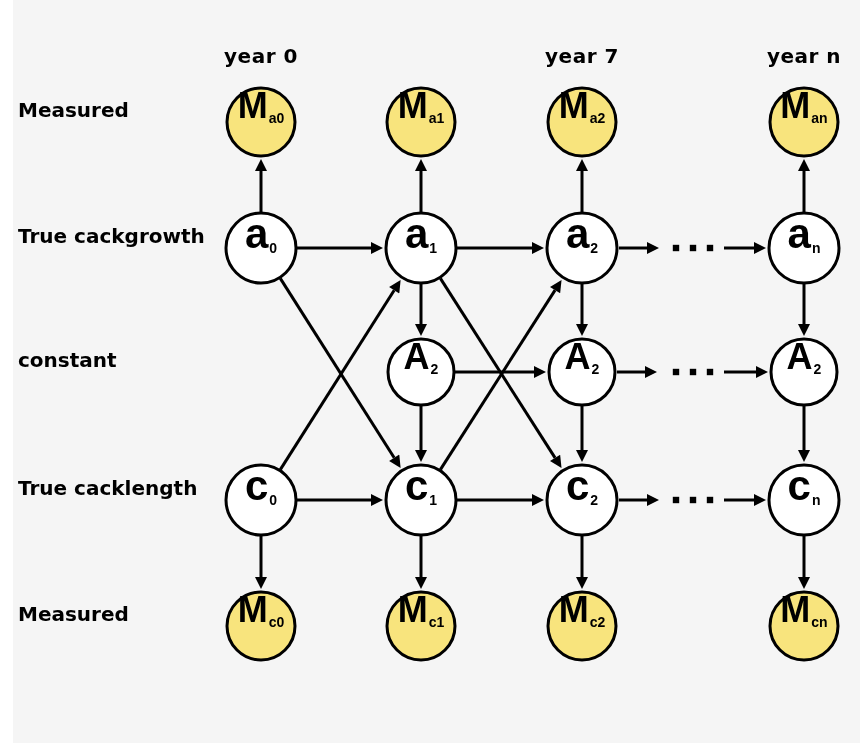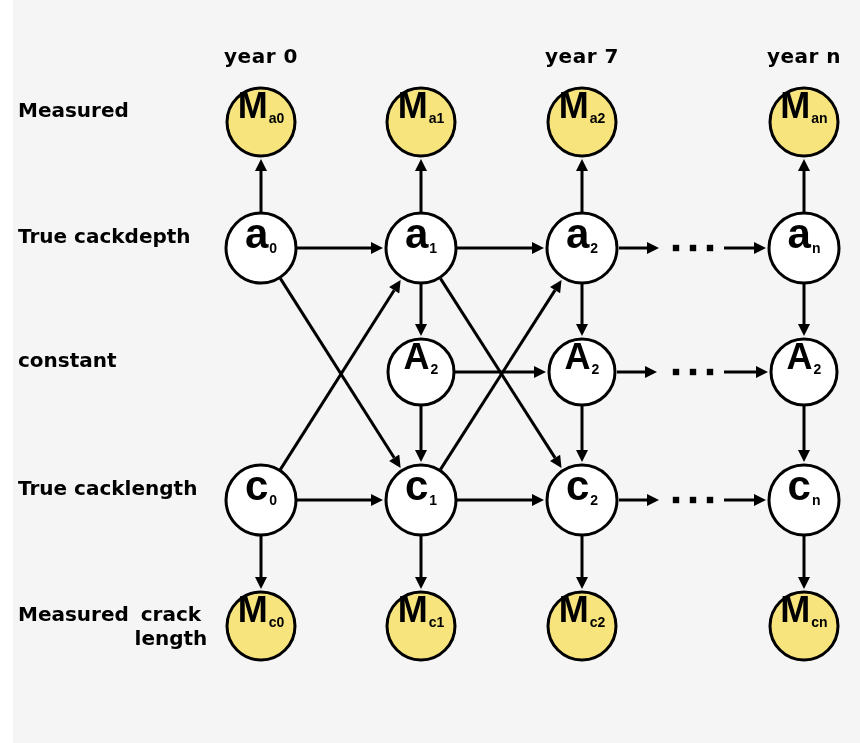--- a/index.html
+++ b/index.html
@@ -94,32 +94,31 @@
 
   <div class="col-header" style="left:188px">year 0</div>
   <div class="col-header" style="left:509px">year 7</div>
   <div class="col-header" style="left:731px">year n</div>
 
   <div class="row-label" style="top:98px">
     <span>Measured</span>
   </div>
   <div class="row-label" style="top:224px">
     <span>True cack</span>
-    <span>depth</span>
+    <span>growth</span>
   </div>
   <div class="row-label" style="top:348px">
     <span>constant</span>
   </div>
   <div class="row-label" style="top:476px">
     <span>True cack</span>
     <span>length</span>
   </div>
   <div class="row-label" style="top:602px">
     <span>Measured</span>
-    <span>crack length</span>
   </div>
 
 <div class="node-label" style="left: 214px; top: 88px; width: 68px; height: 68px;">
       <span class="nmain">M</span>
       <span class="nsub">a0</span>
     </div>
     <div class="node-label" style="left: 374px; top: 88px; width: 68px; height: 68px;">
       <span class="nmain">M</span>
       <span class="nsub">a1</span>
     </div>

